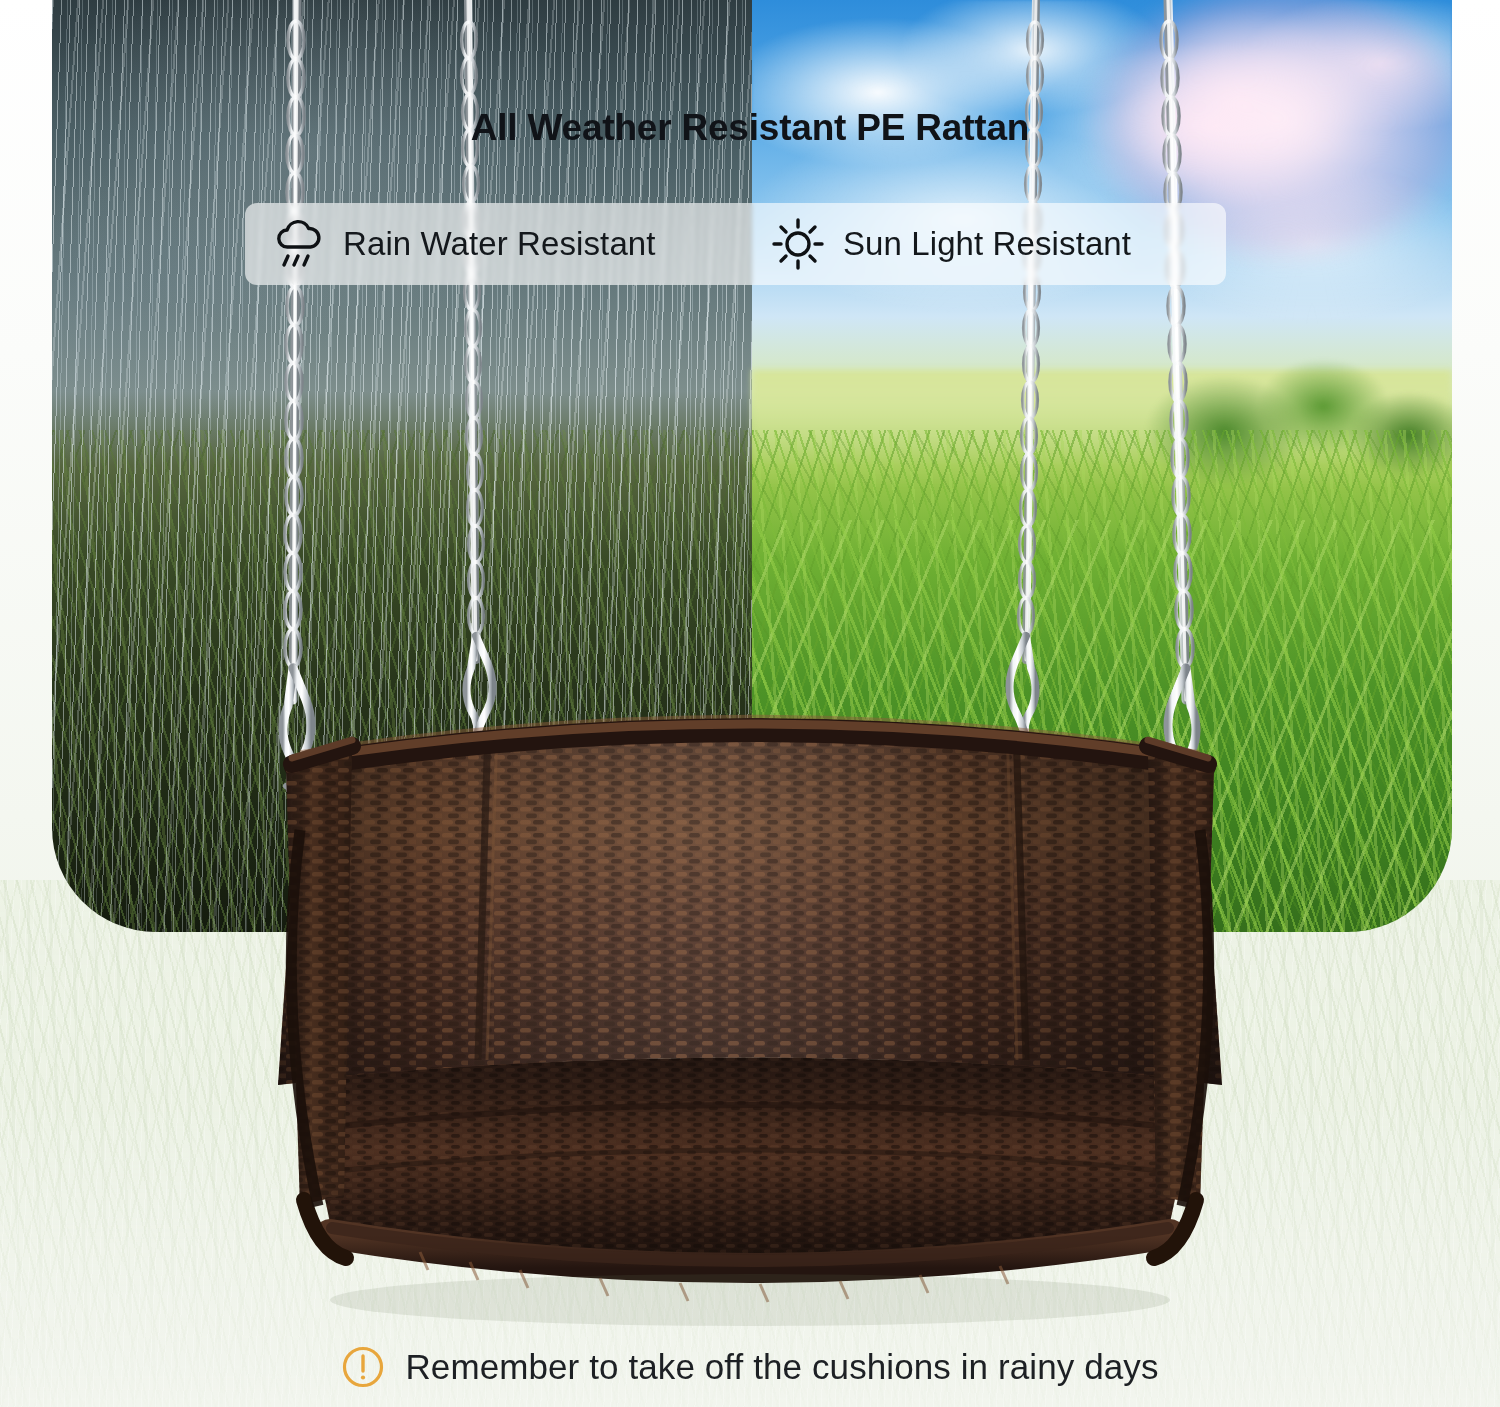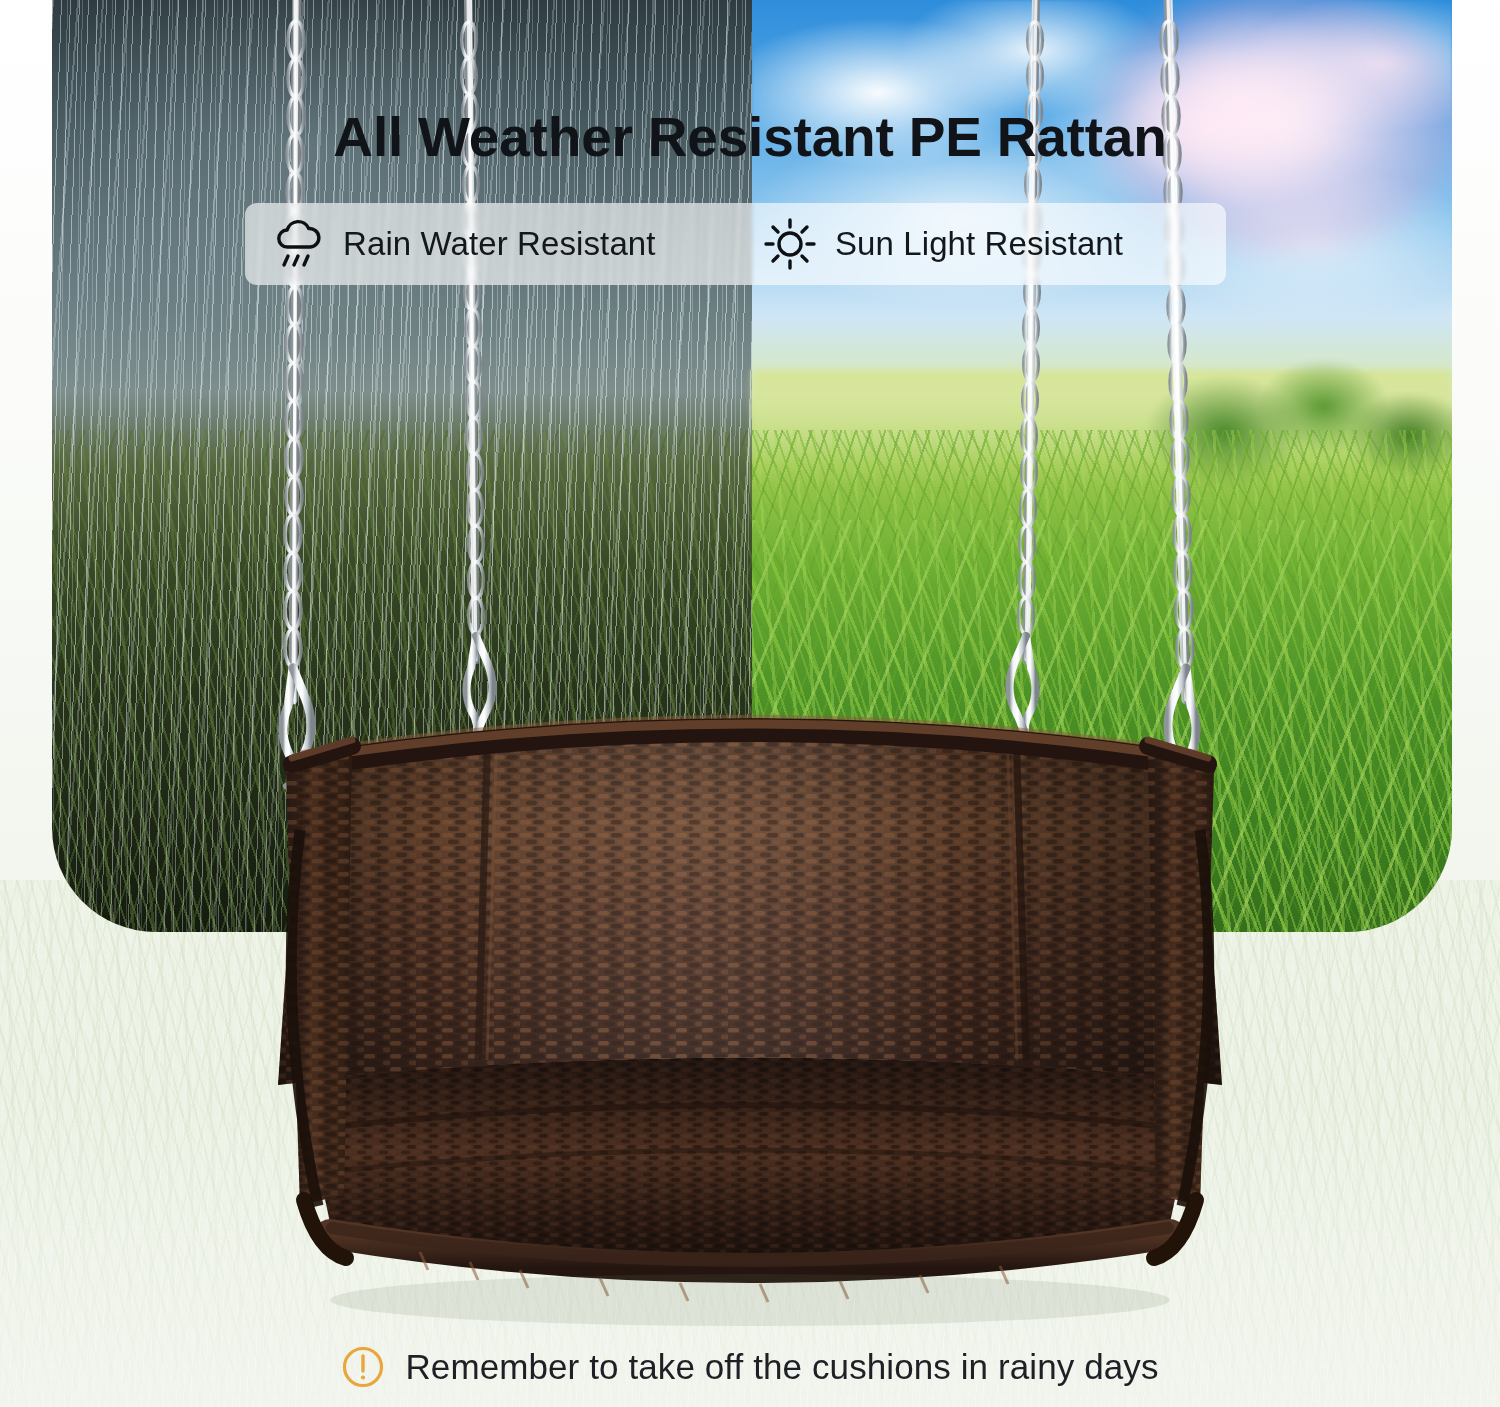--- a/index.html
+++ b/index.html
@@ -129,37 +129,37 @@
     position:absolute; left:0; top:520px; width:700px; height:412px;
     background:
       repeating-linear-gradient(68deg, rgba(148,205,72,.55) 0 3px, rgba(0,0,0,0) 3px 26px),
       repeating-linear-gradient(112deg, rgba(182,222,110,.45) 0 3px, rgba(0,0,0,0) 3px 30px);
   }
 
   
   .hero-title{
     position:absolute; left:0; top:108px; width:1500px;
     text-align:center;
-    font-size:55px; font-weight:bold; letter-spacing:-.2px;
+    font-size:37px; font-weight:bold; letter-spacing:-.2px;
     color:#101318; line-height:1.06;
     z-index:30; white-space:nowrap;
   }
 
   
   .feature-pill{
     position:absolute; left:245px; top:203px; width:981px; height:82px;
     background:rgba(255,255,255,.62);
     border-radius:12px;
     display:flex; align-items:center;
     z-index:30;
     backdrop-filter:blur(2px);
   }
   .feature{ display:flex; align-items:center; height:82px; }
   .feature-rain{ padding-left:28px; width:508px; }
-  .feature-sun{ padding-left:10px; }
+  .feature-sun{ padding-left:18px; }
   .feature-label{
     font-size:33px; color:#14181c; letter-spacing:.1px; white-space:nowrap;
     margin-left:18px;
   }
   .ico{ display:block; flex:0 0 auto; }
 
   
   .swing{ position:absolute; left:0; top:0; width:1500px; height:1407px; z-index:25; pointer-events:none; }
 
   

